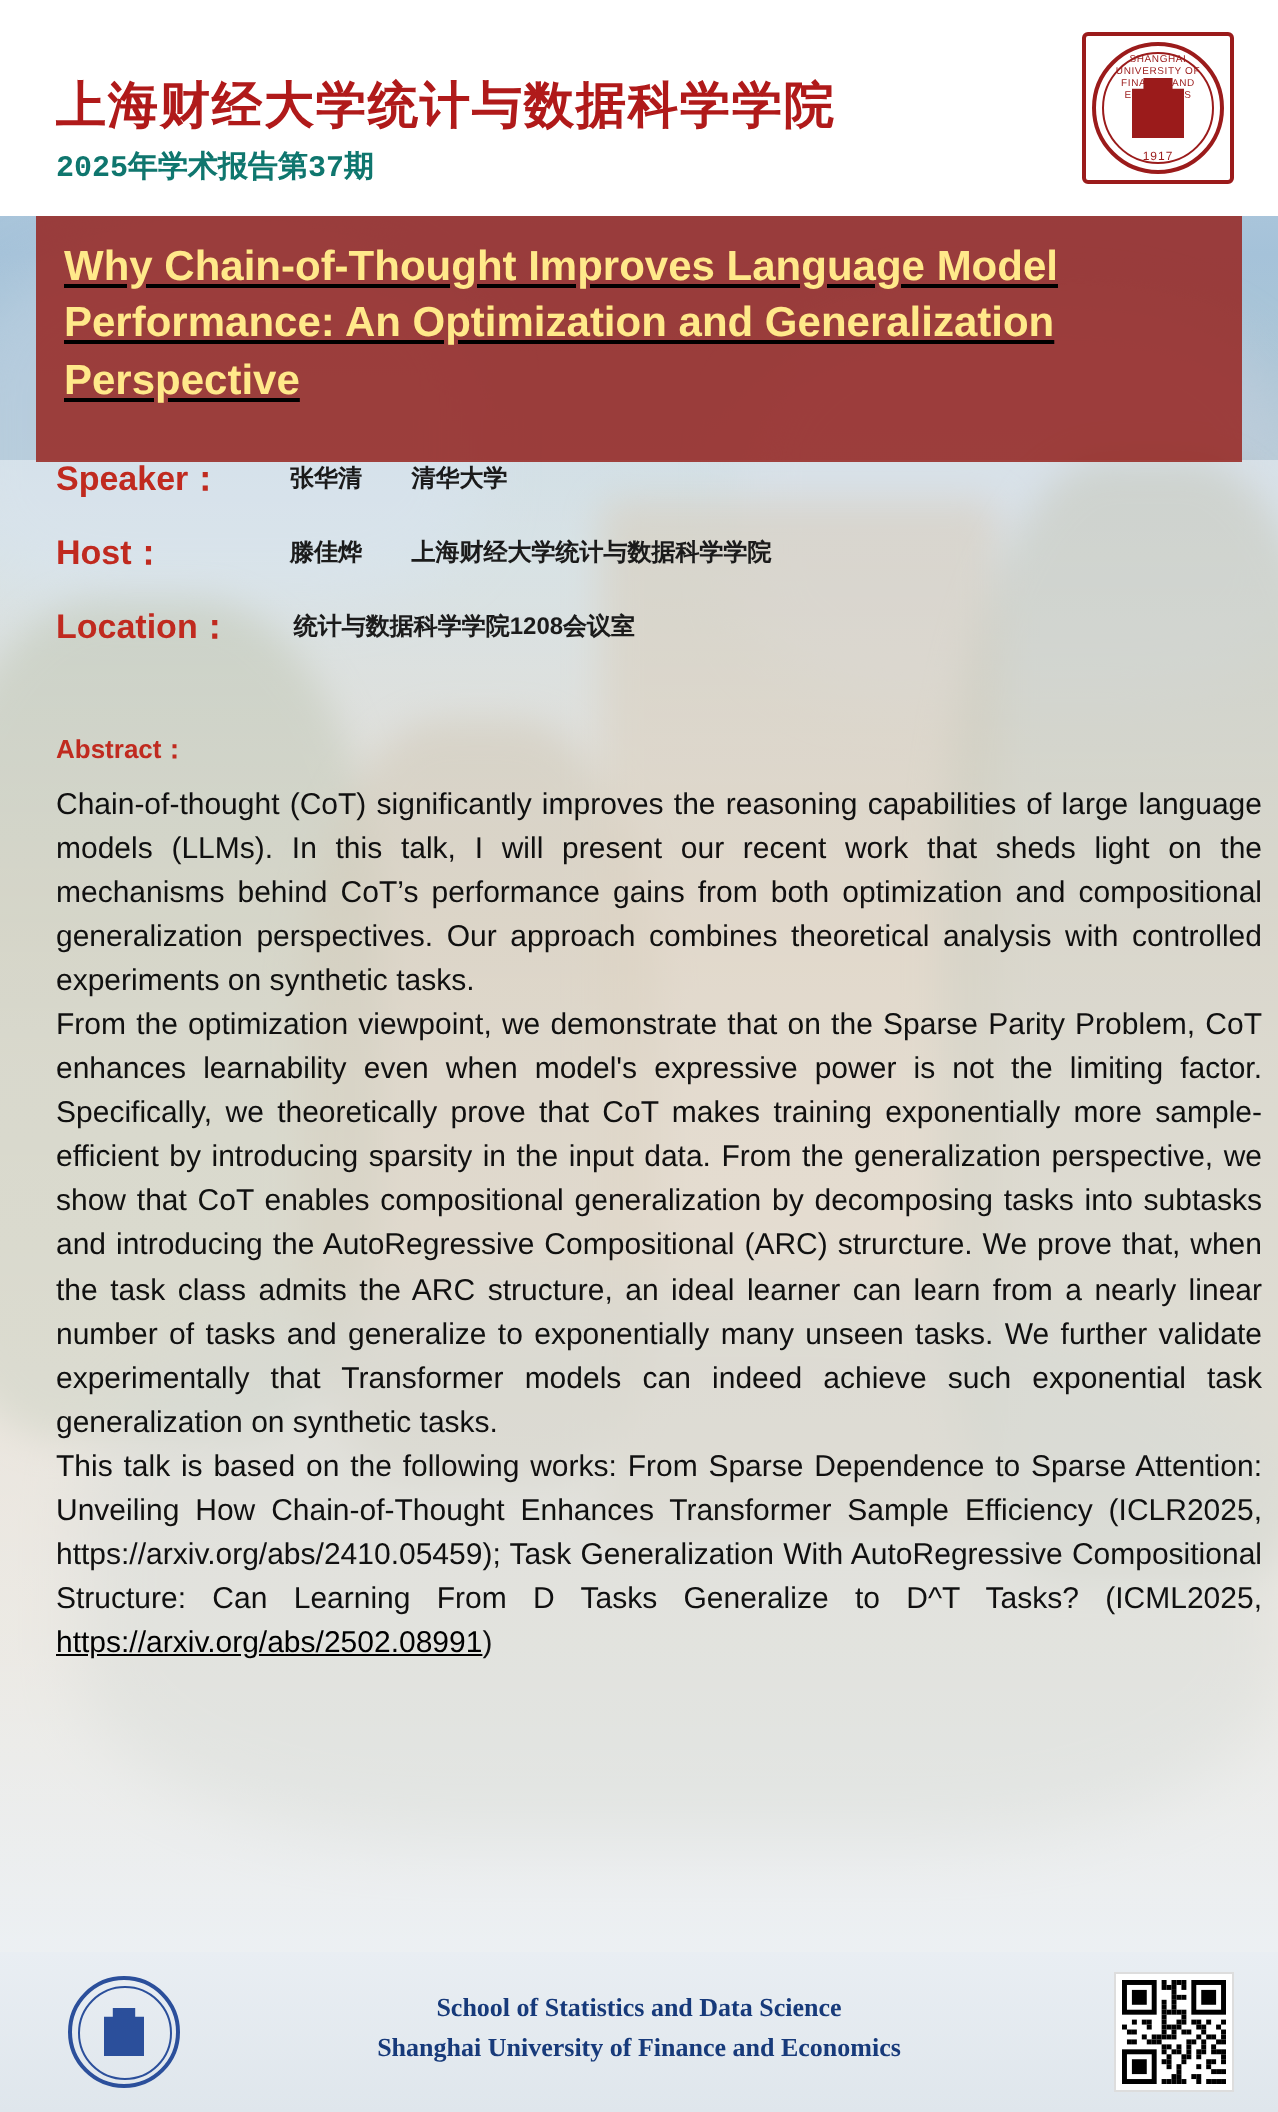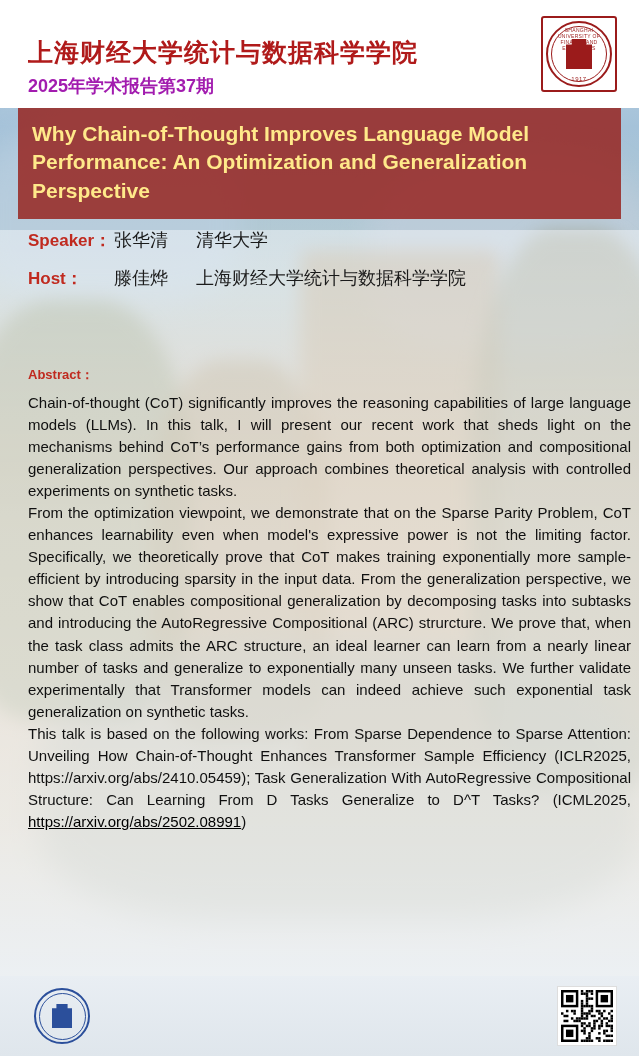--- a/index.html
+++ b/index.html
@@ -53,21 +53,21 @@
     background: #ffffff;
   }
   .header-title {
     position:absolute; left: 28px; top: 36px;
     font-size: 25px; font-weight: bold; color: #b01a1a;
     letter-spacing: 1px;
     font-family: "Liberation Sans", sans-serif;
   }
   .header-sub {
     position:absolute; left: 28px; top: 74px;
-    font-size: 18px; font-weight: bold; color: #a21caf;
+    font-size: 15px; font-weight: bold; color: #0f766e; font-family: Liberation Mono, monospace;
   }
   .logo-box {
     position:absolute; right: 22px; top: 16px;
     width: 76px; height: 76px;
     border: 2px solid #9b1b1b; border-radius: 3px;
     background: #fff;
     display:flex; align-items:center; justify-content:center;
   }
   .logo-seal {
     width: 66px; height: 66px; border-radius: 50%;
@@ -89,33 +89,34 @@
   }
   .logo-arc {
     position:absolute; top:4px; left:0; right:0; text-align:center;
     font-size:5px; color:#9b1b1b; letter-spacing:.3px;
   }
 
   
   .title-band {
     position:absolute; top: 108px; left: 18px; right: 18px;
     background: rgba(150, 36, 32, 0.85);
-    padding: 12px 14px 14px 14px;
+    padding: 12px 14px 26px 14px;
+    text-decoration: underline;
   }
   .title-band .t {
     color: #ffe98a; font-size: 21px; font-weight: bold; line-height: 1.35;
   }
 
   
   .info { position:absolute; left: 28px; right: 18px; top: 228px; }
   .info-row { display:flex; align-items:center; margin-bottom: 14px; }
   .info-label {
     color: #c02a1f; font-weight: bold; font-size: 17px; min-width: 86px;
   }
-  .info-value { color:#1b1b1b; font-size: 18px; font-weight: normal; }
+  .info-value { color:#1b1b1b; font-size: 12px; font-weight: bold; margin-left: 31px; }
   .gap { display:inline-block; width: 18px; }
 
   .abstract-label {
     position:absolute; left: 28px; top: 366px;
     color:#c02a1f; font-weight:bold; font-size: 13px;
   }
 
   .abstract {
     position:absolute; left: 28px; right: 8px; top: 392px;
     font-size: 15px; line-height: 1.47; color:#101010;
@@ -194,33 +195,41 @@
     </div>
   </div>
   <div class="info-row">
     <div class="info-label">Host：</div>
     <div class="info-value">
       <span>滕佳烨</span>
       <span class="gap"></span>
       <span>上海财经大学统计与数据科学学院</span>
     </div>
   </div>
+  <div class="info-row">
+    <div class="info-label">Location：</div>
+    <div class="info-value">统计与数据科学学院1208会议室</div>
+  </div>
 </div>
 
 <div class="abstract-label">Abstract：</div>
 
 <div class="abstract">
   <p>Chain-of-thought (CoT)  significantly improves the reasoning capabilities of large language models (LLMs). In this talk, I will present our recent work that sheds light on the mechanisms behind CoT’s performance gains from both optimization and compositional generalization perspectives. Our approach combines theoretical analysis with controlled experiments on synthetic tasks.</p>
   <p>From the optimization viewpoint, we demonstrate that on the Sparse Parity Problem, CoT enhances learnability even when model's expressive power is not the limiting factor. Specifically, we theoretically prove that CoT makes training exponentially more sample-efficient by introducing sparsity in the input data.  From the generalization perspective, we show that CoT enables compositional generalization by decomposing tasks into subtasks and introducing the AutoRegressive Compositional (ARC) strurcture. We prove that, when the task class admits the ARC structure, an ideal learner can learn from a nearly linear number of tasks and generalize to exponentially many unseen tasks. We further validate experimentally that Transformer models can indeed achieve such exponential task generalization on synthetic tasks.</p>
   <p><span>This talk is based on the following works: From Sparse Dependence to Sparse Attention: Unveiling How Chain-of-Thought Enhances Transformer Sample Efficiency (ICLR2025, https://arxiv.org/abs/2410.05459);  Task Generalization With AutoRegressive Compositional Structure: Can Learning From D Tasks Generalize to D^T Tasks?</span><span> (ICML2025, </span><a href="#">https://arxiv.org/abs/2502.08991</a><span>)</span></p>
 </div>
 
 <div class="footer">
   <div class="footer-seal">
     <div class="footer-seal-inner"></div>
+  </div>
+  <div class="footer-text">
+    <div>School of Statistics and Data Science</div>
+    <div>Shanghai University of Finance and Economics</div>
   </div>
   <div class="qr">
     <div class="qrgrid" id="qrgrid"><svg width="100%" height="100%" viewBox="0 0 21 21" xmlns="http://www.w3.org/2000/svg">
           <rect width="21" height="21" fill="#fff"></rect>
           <rect x="8" y="0" width="1" height="1" fill="#000"></rect>
           <rect x="10" y="0" width="1" height="1" fill="#000"></rect>
           <rect x="11" y="0" width="1" height="1" fill="#000"></rect>
           <rect x="12" y="0" width="1" height="1" fill="#000"></rect>
           <rect x="8" y="1" width="1" height="1" fill="#000"></rect>
           <rect x="9" y="1" width="1" height="1" fill="#000"></rect>

